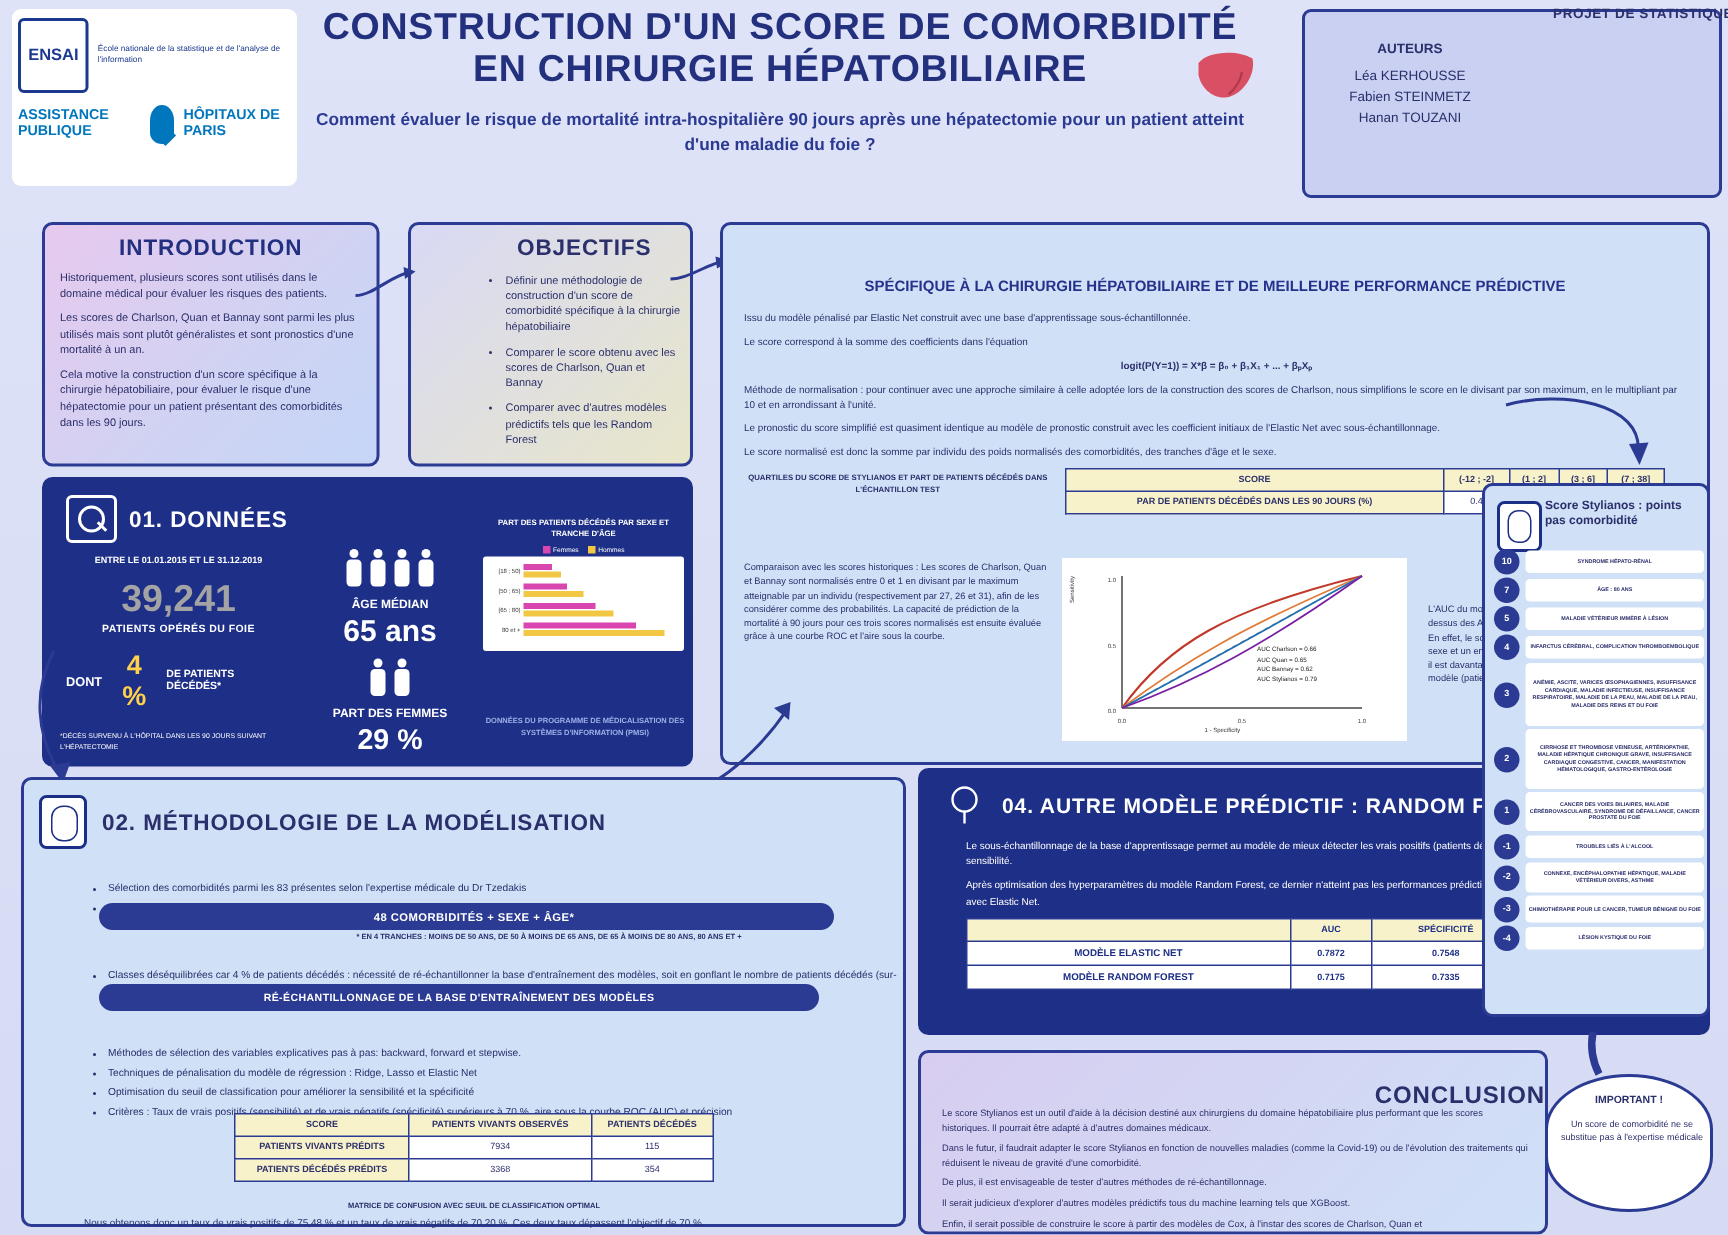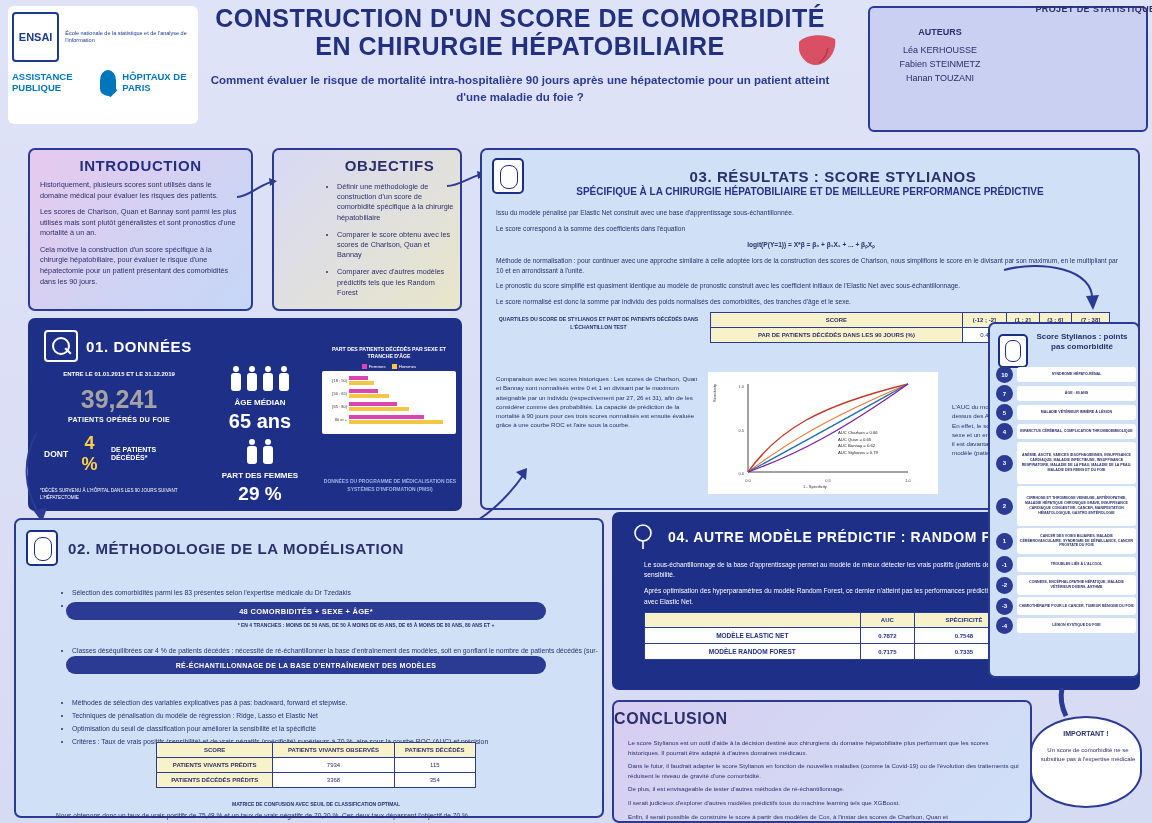--- a/index.html
+++ b/index.html
@@ -111,30 +111,30 @@
   .rf-head{position:absolute;left:14px;top:10px;display:flex;align-items:center;gap:10px;}
   .rf-tree{width:30px;height:26px;position:relative;}
   .rf-body{position:absolute;left:30px;top:46px;width:470px;font-size:6.6px;line-height:1.55;}
   .rf-table{position:absolute;left:30px;top:98px;width:468px;}
   .rf-table th,.rf-table td{border:1px solid #ffffff;color:#1d2f86;}
   .rf-table td.first{background:#fff;font-weight:bold;text-align:center;font-size:6.5px;}
   .rf-table th{background:#c9d0f2;}
   .rf-table td{background:#fff;font-size:7px;font-weight:bold;}
   
   #scores{left:988px;top:322px;width:152px;height:356px;background:#cfe0f7;}
-  .sc-title{position:absolute;left:40px;top:8px;width:104px;text-align:center;font-size:8px;font-weight:bold;line-height:1.3;}
+  .sc-title{position:absolute;left:40px;top:8px;width:104px;font-size:8px;font-weight:bold;line-height:1.3;}
   .sc-badge{position:absolute;left:8px;top:10px;width:26px;height:30px;border:2px solid #1b2f86;border-radius:5px;background:#fff;}
   .sc-badge:before{content:"";position:absolute;left:5px;top:4px;width:14px;height:20px;border:1.5px solid #1b2f86;border-radius:7px;}
   .sc-list{position:absolute;left:6px;top:42px;width:140px;}
   .sc-row{display:flex;align-items:center;margin-bottom:2px;}
   .sc-dot{width:17px;height:17px;border-radius:50%;background:#2b3a92;color:#fff;font-size:6px;font-weight:bold;display:flex;align-items:center;justify-content:center;flex:0 0 auto;}
   .sc-txt{margin-left:4px;background:#fff;border-radius:3px;flex:1;min-height:15px;display:flex;align-items:center;justify-content:center;text-align:center;font-size:3.6px;font-weight:bold;line-height:1.35;padding:1px 2px;box-sizing:border-box;}
   
   #conclusion{left:612px;top:700px;width:420px;height:123px;background:linear-gradient(135deg,#d7cdf0 0%,#cfe0f7 100%);}
-  #conclusion h2{text-align:left;padding-top:8px;font-size:16px;}
+  #conclusion h2{text-align:right;padding-top:20px;font-size:16px;}
   .cc-body{position:absolute;left:14px;top:36px;width:392px;font-size:6.2px;line-height:1.55;}
   
   #important{left:1030px;top:716px;width:112px;height:92px;border-radius:50%/40%;background:#fff;border:2px solid #2b3a92;}
   .imp-t{position:absolute;left:0;top:12px;width:100%;text-align:center;font-size:7px;font-weight:bold;}
   .imp-b{position:absolute;left:8px;top:28px;width:96px;text-align:center;font-size:6px;line-height:1.5;}
   .arrow{position:absolute;stroke:#2b3a92;fill:none;stroke-width:2;}
   .tick{font-size:4px;fill:#444;}
 </style>
 </head>
 <body>
@@ -284,24 +284,20 @@
               <div class="bseg" style="width:72%;background:#d946b0"></div>
               <div class="bseg" style="width:90%;background:#f2c744"></div>
             </div>
         </div>
       </div>
     </div>
     <div class="pmsi">DONNÉES DU PROGRAMME DE MÉDICALISATION DES SYSTÈMES D'INFORMATION (PMSI)</div>
   </div>
 
   <div class="panel" id="resultats">
-    <div class="res-head">
-      <div class="badge"></div>
-      <h2>03. RÉSULTATS : SCORE STYLIANOS</h2>
-    </div>
     <div class="res-sub">SPÉCIFIQUE À LA CHIRURGIE HÉPATOBILIAIRE ET DE MEILLEURE PERFORMANCE PRÉDICTIVE</div>
     <div class="res-body">
       <p>Issu du modèle pénalisé par Elastic Net construit avec une base d'apprentissage sous-échantillonnée.</p>
       <p>Le score correspond à la somme des coefficients dans l'équation</p>
       <p class="eq" style="text-align:center">logit(P(Y=1)) = X*β = β₀ + β₁X₁ + ... + βₚXₚ</p>
       <p>Méthode de normalisation : pour continuer avec une approche similaire à celle adoptée lors de la construction des scores de Charlson, nous simplifions le score en le divisant par son maximum, en le multipliant par 10 et en arrondissant à l'unité.</p>
       <p>Le pronostic du score simplifié est quasiment identique au modèle de pronostic construit avec les coefficient initiaux de l'Elastic Net avec sous-échantillonnage.</p>
       <p>Le score normalisé est donc la somme par individu des poids normalisés des comorbidités, des tranches d'âge et le sexe.</p>
     </div>
 
@@ -376,21 +372,21 @@
 
   <div class="panel" id="methodo">
     <div class="me-head">
       <div class="badge"></div>
       <h2>02. MÉTHODOLOGIE DE LA MODÉLISATION</h2>
     </div>
     <ul class="me-list">
       <li>Sélection des comorbidités parmi les 83 présentes selon l'expertise médicale du Dr Tzedakis</li>
       <li>Sélection des comorbidités selon l'étude de leur lien avec la variable de décès</li>
     </ul>
-    <div class="pill" style="top:82px;">48 COMORBIDITÉS + SEXE + ÂGE*</div>
+    <div class="pill" style="top:82px;padding-left:10px;">48 COMORBIDITÉS + SEXE + ÂGE*</div>
     <div class="me-note" style="left:150px;top:102px;width:400px;text-align:center">* EN 4 TRANCHES : MOINS DE 50 ANS, DE 50 À MOINS DE 65 ANS, DE 65 À MOINS DE 80 ANS, 80 ANS ET +</div>
     <ul class="me-list" style="top:110px">
       <li>Classes déséquilibrées car 4 % de patients décédés : nécessité de ré-échantillonner la base d'entraînement des modèles, soit en gonflant le nombre de patients décédés (sur-échantillonnage), soit en sélectionnant aléatoirement parmi les patients ayant survécu (sous-échantillonnage)</li>
     </ul>
     <div class="pill small" style="top:136px;">RÉ-ÉCHANTILLONNAGE DE LA BASE D'ENTRAÎNEMENT DES MODÈLES</div>
     <ul class="me-list" style="top:162px">
       <li>Méthodes de sélection des variables explicatives pas à pas: backward, forward et stepwise.</li>
       <li>Techniques de pénalisation du modèle de régression : Ridge, Lasso et Elastic Net</li>
       <li>Optimisation du seuil de classification pour améliorer la sensibilité et la spécificité</li>
       <li>Critères : Taux de vrais positifs (sensibilité) et de vrais négatifs (spécificité) supérieurs à 70 %, aire sous la courbe ROC (AUC) et précision</li>

